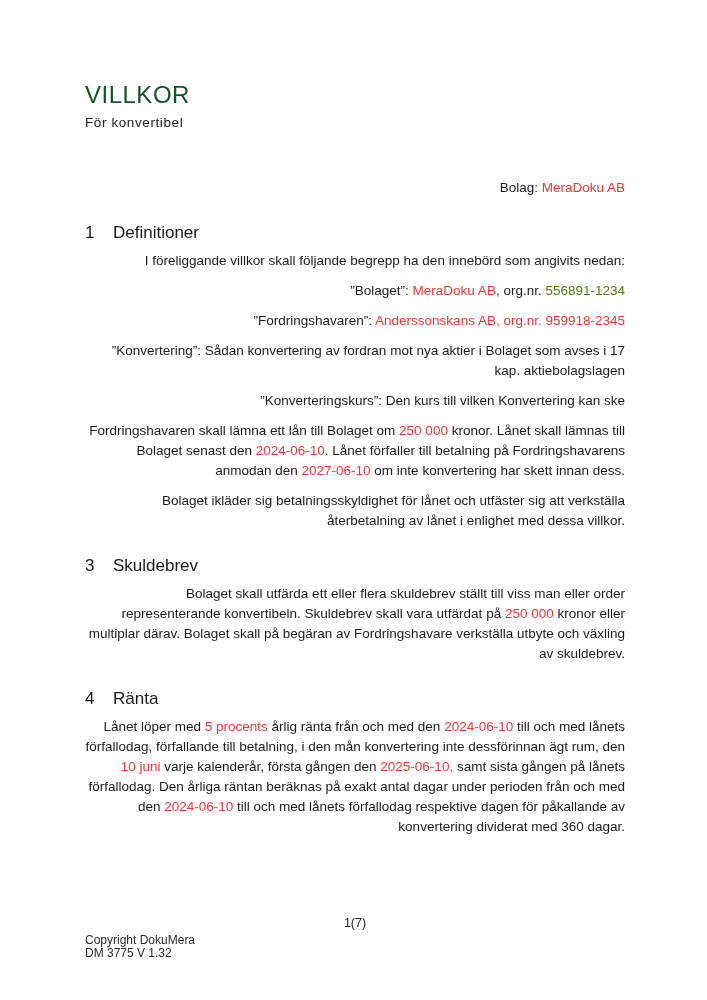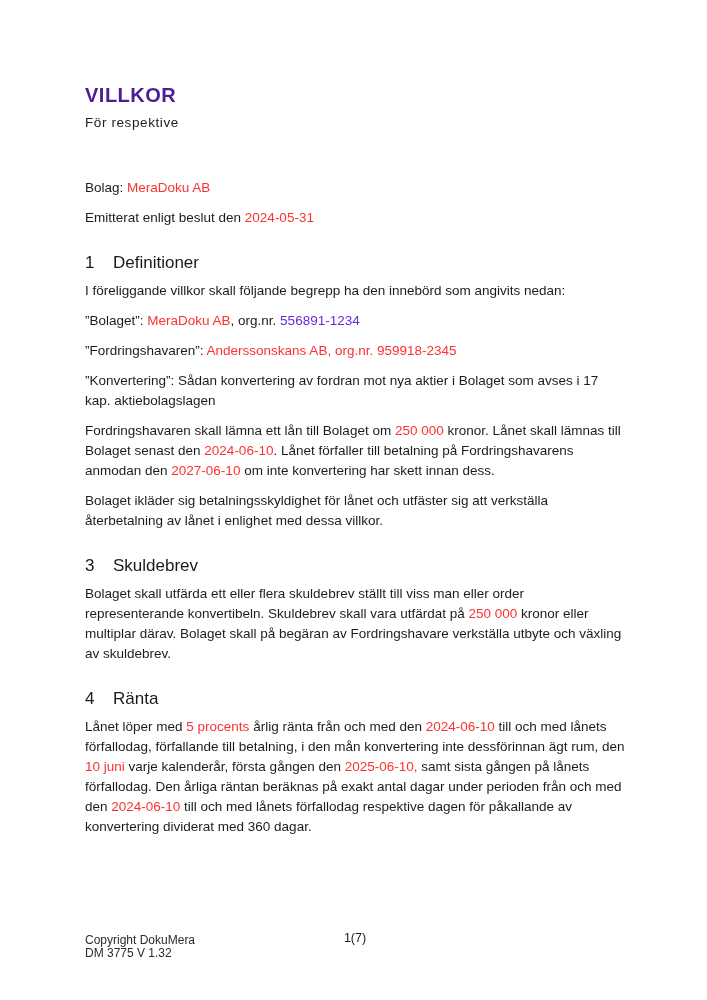--- a/index.html
+++ b/index.html
@@ -13,91 +13,91 @@
     overflow: hidden;
   }
   .content {
     position: absolute;
     left: 85px;
     top: 0;
     width: 540px;
   }
   .doc-title {
     margin: 78px 0 0 0;
-    font-size: 20px;
+    font-size: 24px;
     line-height: 34px;
-    font-weight: 700;
+    font-weight: 400;
     letter-spacing: 0.5px;
-    color: #4c1d95;
+    color: #14532d;
   }
   .doc-subtitle {
     margin: 2px 0 0 0;
     font-size: 13.5px;
     line-height: 18px;
     letter-spacing: 0.6px;
     color: #222222;
   }
   .intro {
     margin-top: 46px;
   }
   .line, .para {
     font-size: 13.5px;
     line-height: 20px;
     margin: 0 0 10px 0;
     color: #1c1c1c;
+    text-align: right;
   }
   .section-heading {
     font-size: 17px;
     line-height: 22px;
     font-weight: 400;
     margin: 24px 0 7px 0;
     color: #1a1a1a;
   }
   .section-heading .sec-num {
     display: inline-block;
     width: 28px;
   }
   .footer-pageno {
     position: absolute;
     left: 85px;
     top: 916px;
     width: 540px;
     text-align: center;
     font-size: 12.5px;
     color: #1c1c1c;
-    margin-top: 15px;
   }
   .footer-copy {
     position: absolute;
     left: 85px;
     top: 934px;
     font-size: 12px;
     line-height: 13px;
     color: #2b2b2b;
   }
 </style>
 </head>
 <body>
 
 <div class="content">
   <h1 class="doc-title">VILLKOR</h1>
-  <div class="doc-subtitle">För respektive</div>
+  <div class="doc-subtitle">För konvertibel</div>
 
   <div class="intro">
       <p class="line"><span>Bolag: </span><span style="color: rgb(251, 50, 50);">MeraDoku AB</span></p>
-      <p class="line"><span>Emitterat enligt beslut den </span><span style="color: rgb(251, 50, 50);">2024-05-31</span></p>
     </div>
 
   <div>
       <div>
         <h2 class="section-heading"><span class="sec-num">1</span><span>Definitioner</span></h2>
         <p class="para"><span>I föreliggande villkor skall följande begrepp ha den innebörd som angivits nedan:</span></p>
-        <p class="para"><span>”Bolaget”: </span><span style="color: rgb(251, 50, 50);">MeraDoku AB</span><span>, org.nr. </span><span style="color: #6d28d9;">556891-1234</span></p>
+        <p class="para"><span>”Bolaget”: </span><span style="color: rgb(251, 50, 50);">MeraDoku AB</span><span>, org.nr. </span><span style="color: #4d7c0f;">556891-1234</span></p>
         <p class="para"><span>”Fordringshavaren”: </span><span style="color: rgb(251, 50, 50);">Anderssonskans AB, org.nr. 959918-2345</span></p>
         <p class="para"><span>”Konvertering”: Sådan konvertering av fordran mot nya aktier i Bolaget som avses i 17 kap. aktiebolagslagen</span></p>
+        <p class="para"><span>”Konverteringskurs”: Den kurs till vilken Konvertering kan ske</span></p>
       </div>
       <div>
         <p class="para"><span>Fordringshavaren skall lämna ett lån till Bolaget om </span><span style="color: rgb(251, 50, 50);">250 000</span><span> kronor. Lånet skall lämnas till Bolaget senast den </span><span style="color: rgb(251, 50, 50);">2024-06-10</span><span>. Lånet förfaller till betalning på Fordringshavarens anmodan den </span><span style="color: rgb(251, 50, 50);">2027-06-10</span><span> om inte konvertering har skett innan dess.</span></p>
         <p class="para"><span>Bolaget ikläder sig betalningsskyldighet för lånet och utfäster sig att verkställa återbetalning av lånet i enlighet med dessa villkor.</span></p>
       </div>
       <div>
         <h2 class="section-heading"><span class="sec-num">3</span><span>Skuldebrev</span></h2>
         <p class="para"><span>Bolaget skall utfärda ett eller flera skuldebrev ställt till viss man eller order representerande konvertibeln. Skuldebrev skall vara utfärdat på </span><span style="color: rgb(251, 50, 50);">250 000</span><span> kronor eller multiplar därav. Bolaget skall på begäran av Fordringshavare verkställa utbyte och växling av skuldebrev.</span></p>
       </div>
       <div>

